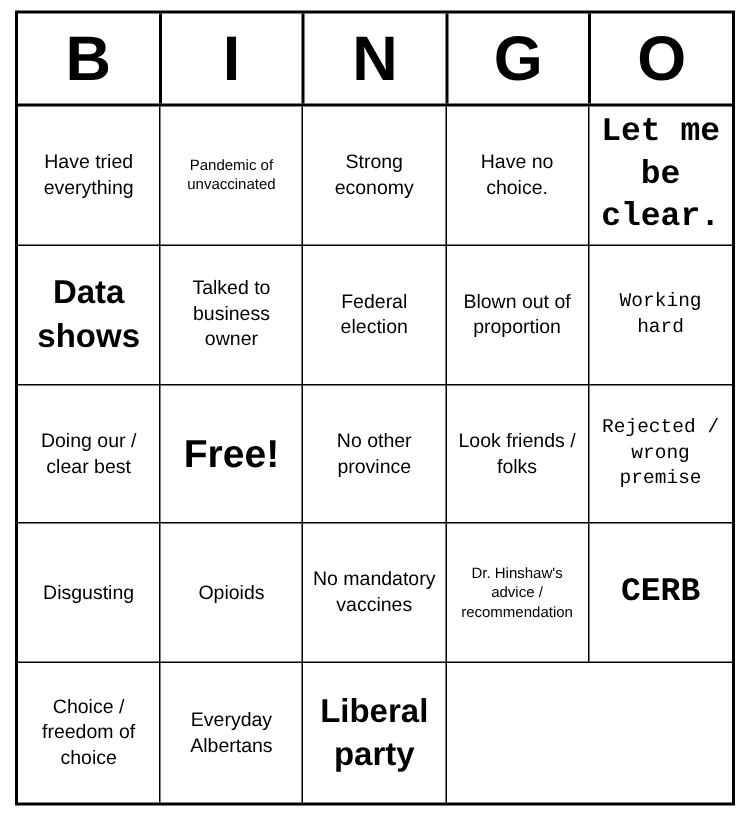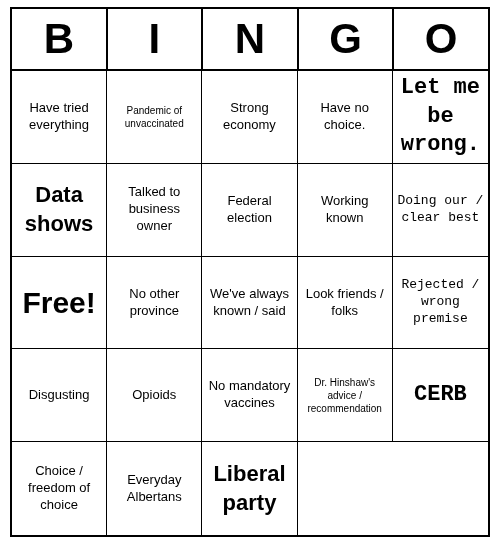--- a/index.html
+++ b/index.html
@@ -53,21 +53,21 @@
       font-family: Liberation Mono, monospace;
     }
     .bingo-cell:nth-child(n+21) {
       border-bottom: none;
     }
     .bingo-cell.large-text {
       font-size: 22px;
       font-weight: bold;
     }
     .bingo-cell.free {
-      font-size: 30px;
+      font-size: 26px;
       font-weight: bold;
     }
     .bingo-cell.small-text {
       font-size: 10px;
     }
   </style>
 </head>
 <body>
 
 <div class="bingo-card">
@@ -76,29 +76,29 @@
       <div class="bingo-header-cell">I</div>
       <div class="bingo-header-cell">N</div>
       <div class="bingo-header-cell">G</div>
       <div class="bingo-header-cell">O</div>
     </div>
   <div class="bingo-grid">
   <div class="bingo-cell">Have tried everything</div>
       <div class="bingo-cell small-text">Pandemic of unvaccinated</div>
       <div class="bingo-cell">Strong economy</div>
       <div class="bingo-cell">Have no choice.</div>
-      <div class="bingo-cell large-text">Let me be wrong.</div>
+      <div class="bingo-cell large-text">Let me be clear.</div>
       <div class="bingo-cell large-text">Data shows</div>
       <div class="bingo-cell">Talked to business owner</div>
       <div class="bingo-cell">Federal election</div>
-      <div class="bingo-cell">Working known</div>
+      <div class="bingo-cell">Blown out of proportion</div>
+      <div class="bingo-cell">Working hard</div>
       <div class="bingo-cell">Doing our / clear best</div>
       <div class="bingo-cell free">Free!</div>
       <div class="bingo-cell">No other province</div>
-      <div class="bingo-cell">We've always known / said</div>
       <div class="bingo-cell">Look friends / folks</div>
       <div class="bingo-cell">Rejected / wrong premise</div>
       <div class="bingo-cell">Disgusting</div>
       <div class="bingo-cell">Opioids</div>
       <div class="bingo-cell">No mandatory vaccines</div>
       <div class="bingo-cell small-text">Dr. Hinshaw's advice / recommendation</div>
       <div class="bingo-cell large-text">CERB</div>
       <div class="bingo-cell">Choice / freedom of choice</div>
       <div class="bingo-cell">Everyday Albertans</div>
       <div class="bingo-cell large-text">Liberal party</div>

